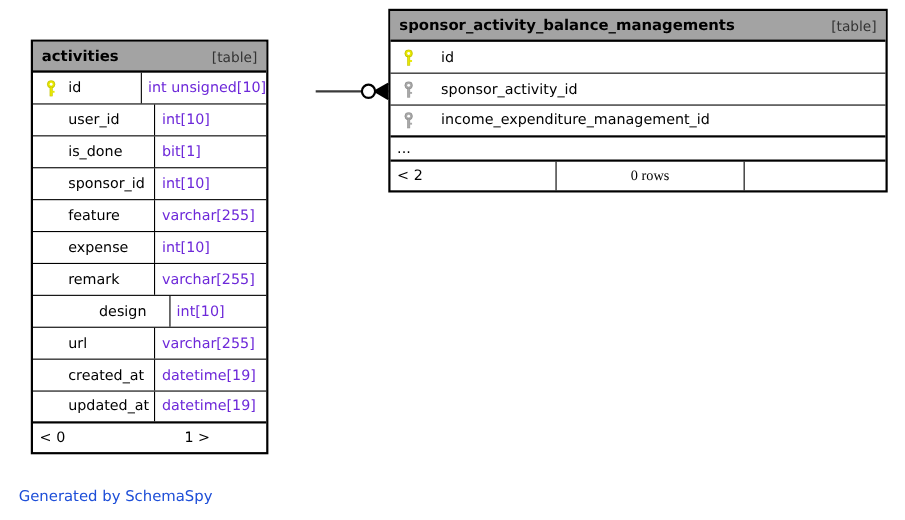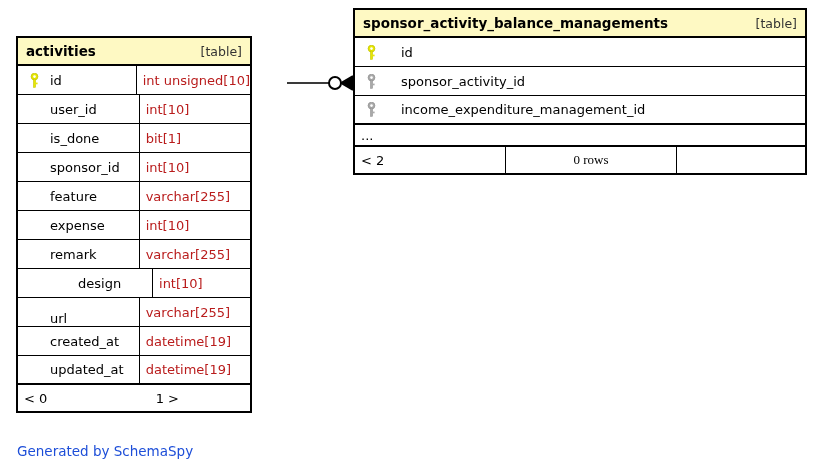--- a/index.html
+++ b/index.html
@@ -28,21 +28,21 @@
     box-sizing: border-box;
     border: 2px solid #000000;
     background: #ffffff;
   }
 
   .tbl-header {
     display: flex;
     align-items: center;
     justify-content: space-between;
     box-sizing: border-box;
-    background: #fef9c3;
+    background: #a3a3a3;
     border-bottom: 2px solid #000000;
     padding: 0 8px;
     height: 28px;
   }
   .tbl-title {
     font-weight: bold;
     font-size: 13.5px;
     color: #000000;
     white-space: nowrap;
   }
@@ -69,21 +69,21 @@
     color: #000000;
     white-space: nowrap;
     overflow: hidden;
   }
   .cell-type {
     box-sizing: border-box;
     display: flex;
     align-items: center;
     padding-left: 6px;
     font-size: 13px;
-    color: #b91c1c;
+    color: #6d28d9;
     white-space: nowrap;
     border-left: 1px solid #000000;
   }
 
   .keyslot {
     width: 20px;
     min-width: 20px;
     display: flex;
     align-items: center;
     justify-content: center;
@@ -141,21 +141,21 @@
     font-size: 13.5px;
     color: #1d4ed8;
     white-space: nowrap;
   }
 </style>
 </head>
 <body>
 
 <div class="diagram">
 
-  <div class="table-box" id="tbl-activities" style="left:16px; top:36px; width:236px;">
+  <div class="table-box" id="tbl-activities" style="left:28px; top:36px; width:216px;">
 
     <div class="tbl-header">
       <span class="tbl-title">activities</span>
       <span class="tbl-kind">[table]</span>
     </div>
 
     <div>
 
       <div class="tbl-row">
         <div class="cell-name" style="width:139px;">
@@ -222,21 +222,21 @@
 
       <div class="tbl-row">
         <div class="cell-name" style="width:139px;margin-left:28px;">
           <span class="keyslot"></span>
           <span class="colname">design</span>
         </div>
         <div class="cell-type" style="width:128px;">int[10]</div>
       </div>
 
       <div class="tbl-row">
-        <div class="cell-name" style="width:139px;align-items:flex-end;">
+        <div class="cell-name" style="width:139px;">
           <span class="keyslot"></span>
           <span class="colname">url</span>
         </div>
         <div class="cell-type" style="width:128px;">varchar[255]</div>
       </div>
 
       <div class="tbl-row">
         <div class="cell-name" style="width:139px;">
           <span class="keyslot"></span>
           <span class="colname">created_at</span>

